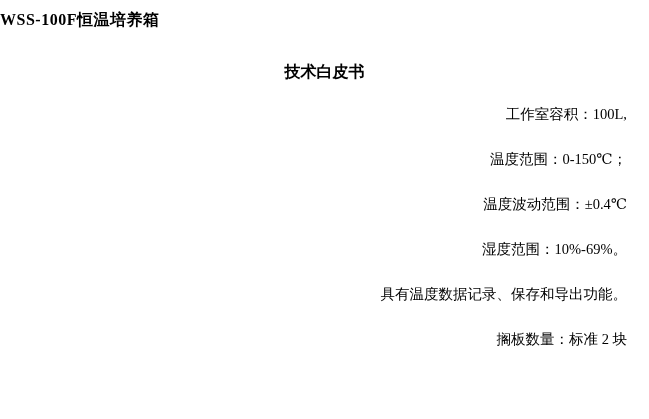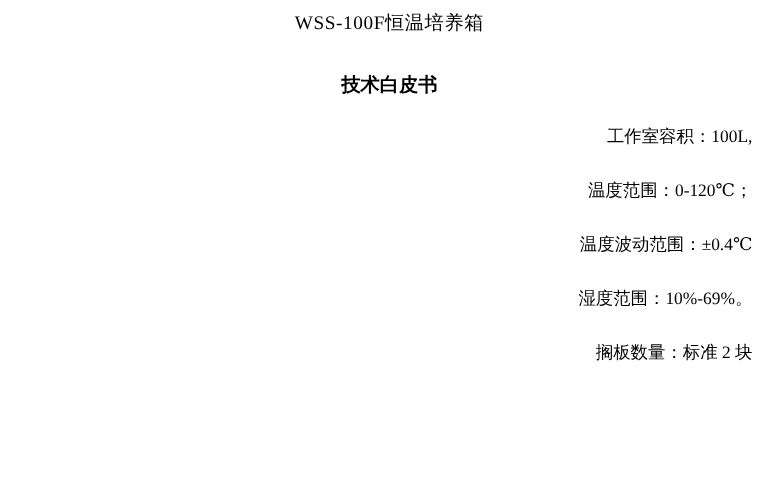--- a/index.html
+++ b/index.html
@@ -14,23 +14,22 @@
     color: #000000;
     overflow: hidden;
   }
   .page {
     position: relative;
     width: 649px;
     height: 419px;
     box-sizing: border-box;
   }
   .doc-title {
-    text-align: center;
     font-size: 16px;
-    font-weight: normal;
+    font-weight: bold;
     letter-spacing: 0.5px;
     margin: 9px 0 0 0;
     line-height: 22px;
   }
   .doc-subtitle {
     text-align: center;
     font-size: 16px;
     font-weight: bold;
     margin: 30px 0 0 0;
     line-height: 22px;
@@ -51,20 +50,21 @@
 <body>
 
 <div class="page">
 
   <h1 class="doc-title">WSS-100F恒温培养箱</h1>
 
   <h2 class="doc-subtitle">技术白皮书</h2>
 
   <div class="body-block">
     <p class="spec-line">工作室容积：100L,</p>
-    <p class="spec-line">温度范围：0-120℃；</p>
+    <p class="spec-line">温度范围：0-150℃；</p>
     <p class="spec-line">温度波动范围：±0.4℃</p>
     <p class="spec-line">湿度范围：10%-69%。</p>
+    <p class="spec-line">具有温度数据记录、保存和导出功能。</p>
     <p class="spec-line">搁板数量：标准 2 块</p>
 
   </div>
 
 </div>
 
 </body></html>

